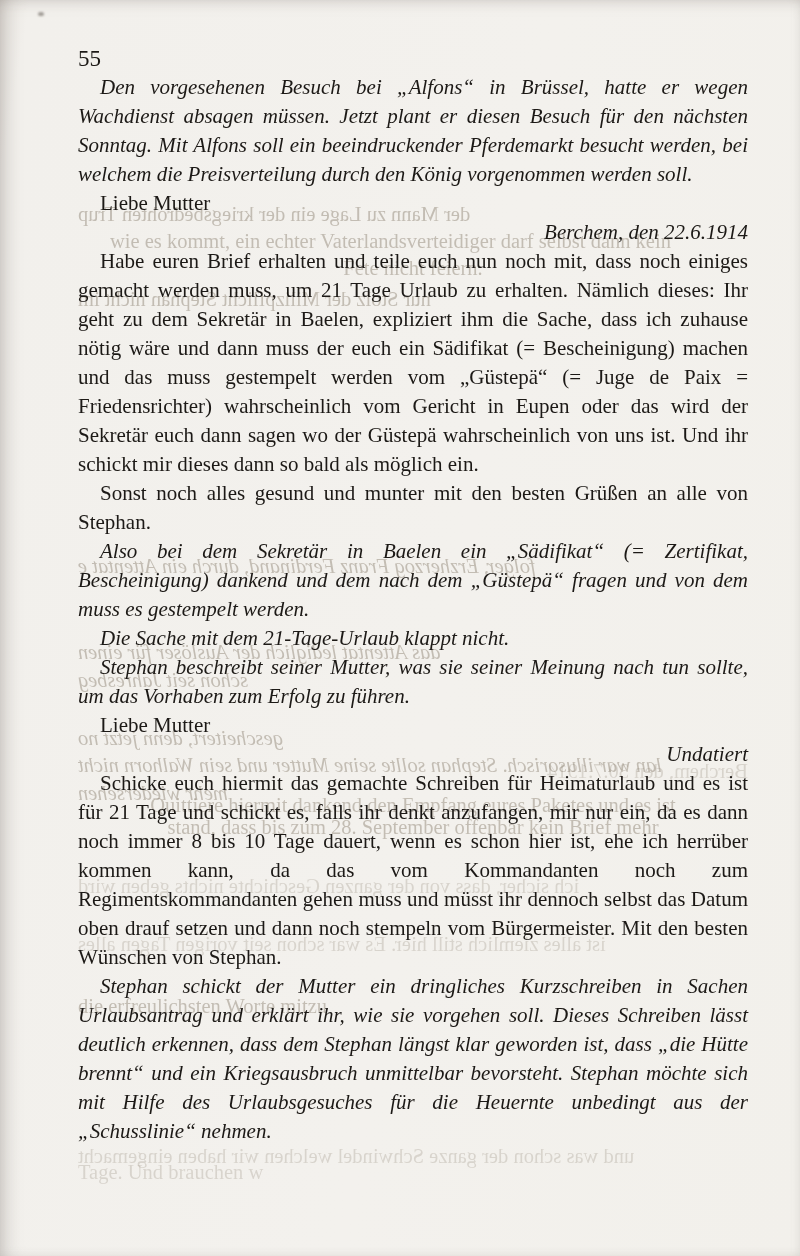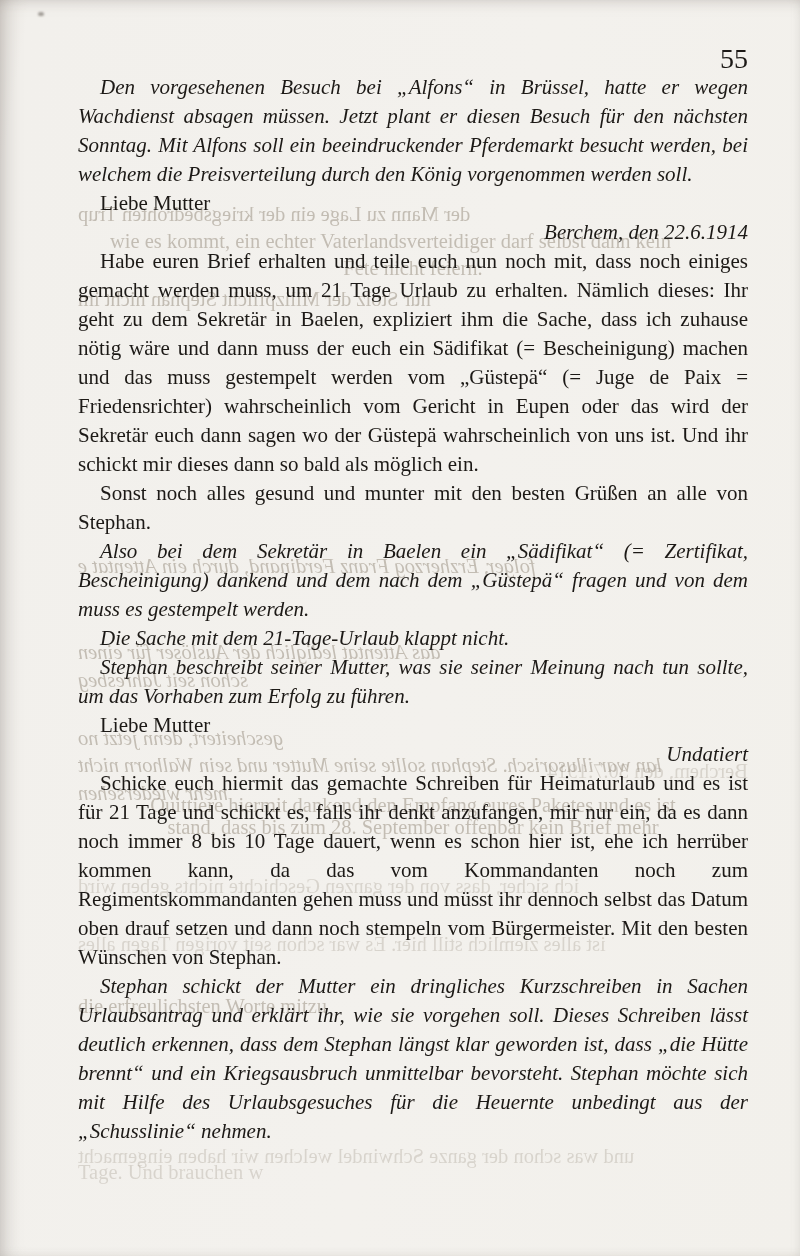--- a/index.html
+++ b/index.html
@@ -56,22 +56,22 @@
     left: 78px;
     top: 44px;
     width: 670px;
     font-size: 21px;
     line-height: 29px;
     color: #1c1916;
     text-align: justify;
   }
   .content p { margin: 0; }
   .page-number {
-    text-align: right;
-    font-size: 28px;
+    text-align: left;
+    font-size: 23px;
     margin: 0 0 12px 0;
   }
   .commentary { font-style: italic; text-indent: 22px; }
   .salutation { text-indent: 22px; }
   .dateline   { text-align: right; font-style: italic; }
   .body-para  { text-indent: 22px; }
   .gap-before-salutation-1 { margin-top: 27px; }
   .gap-before-salutation-2 { margin-top: 46px; }
 </style>
 </head>

